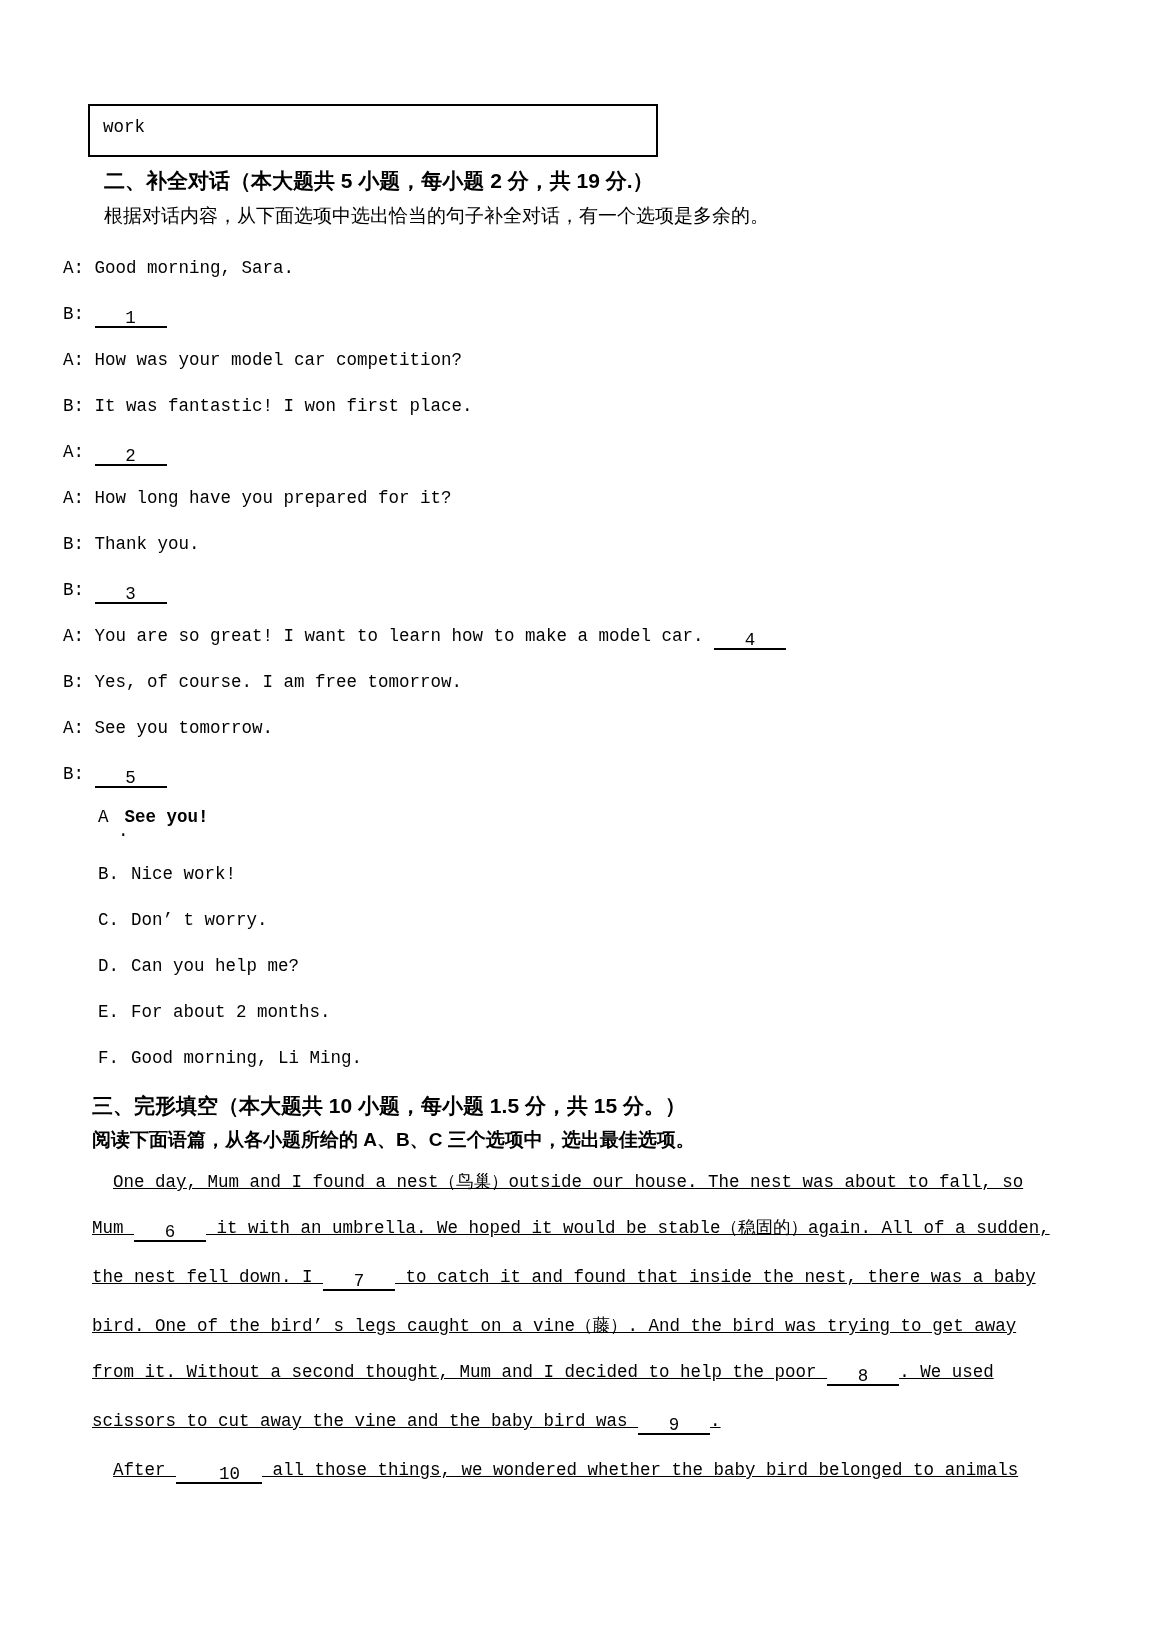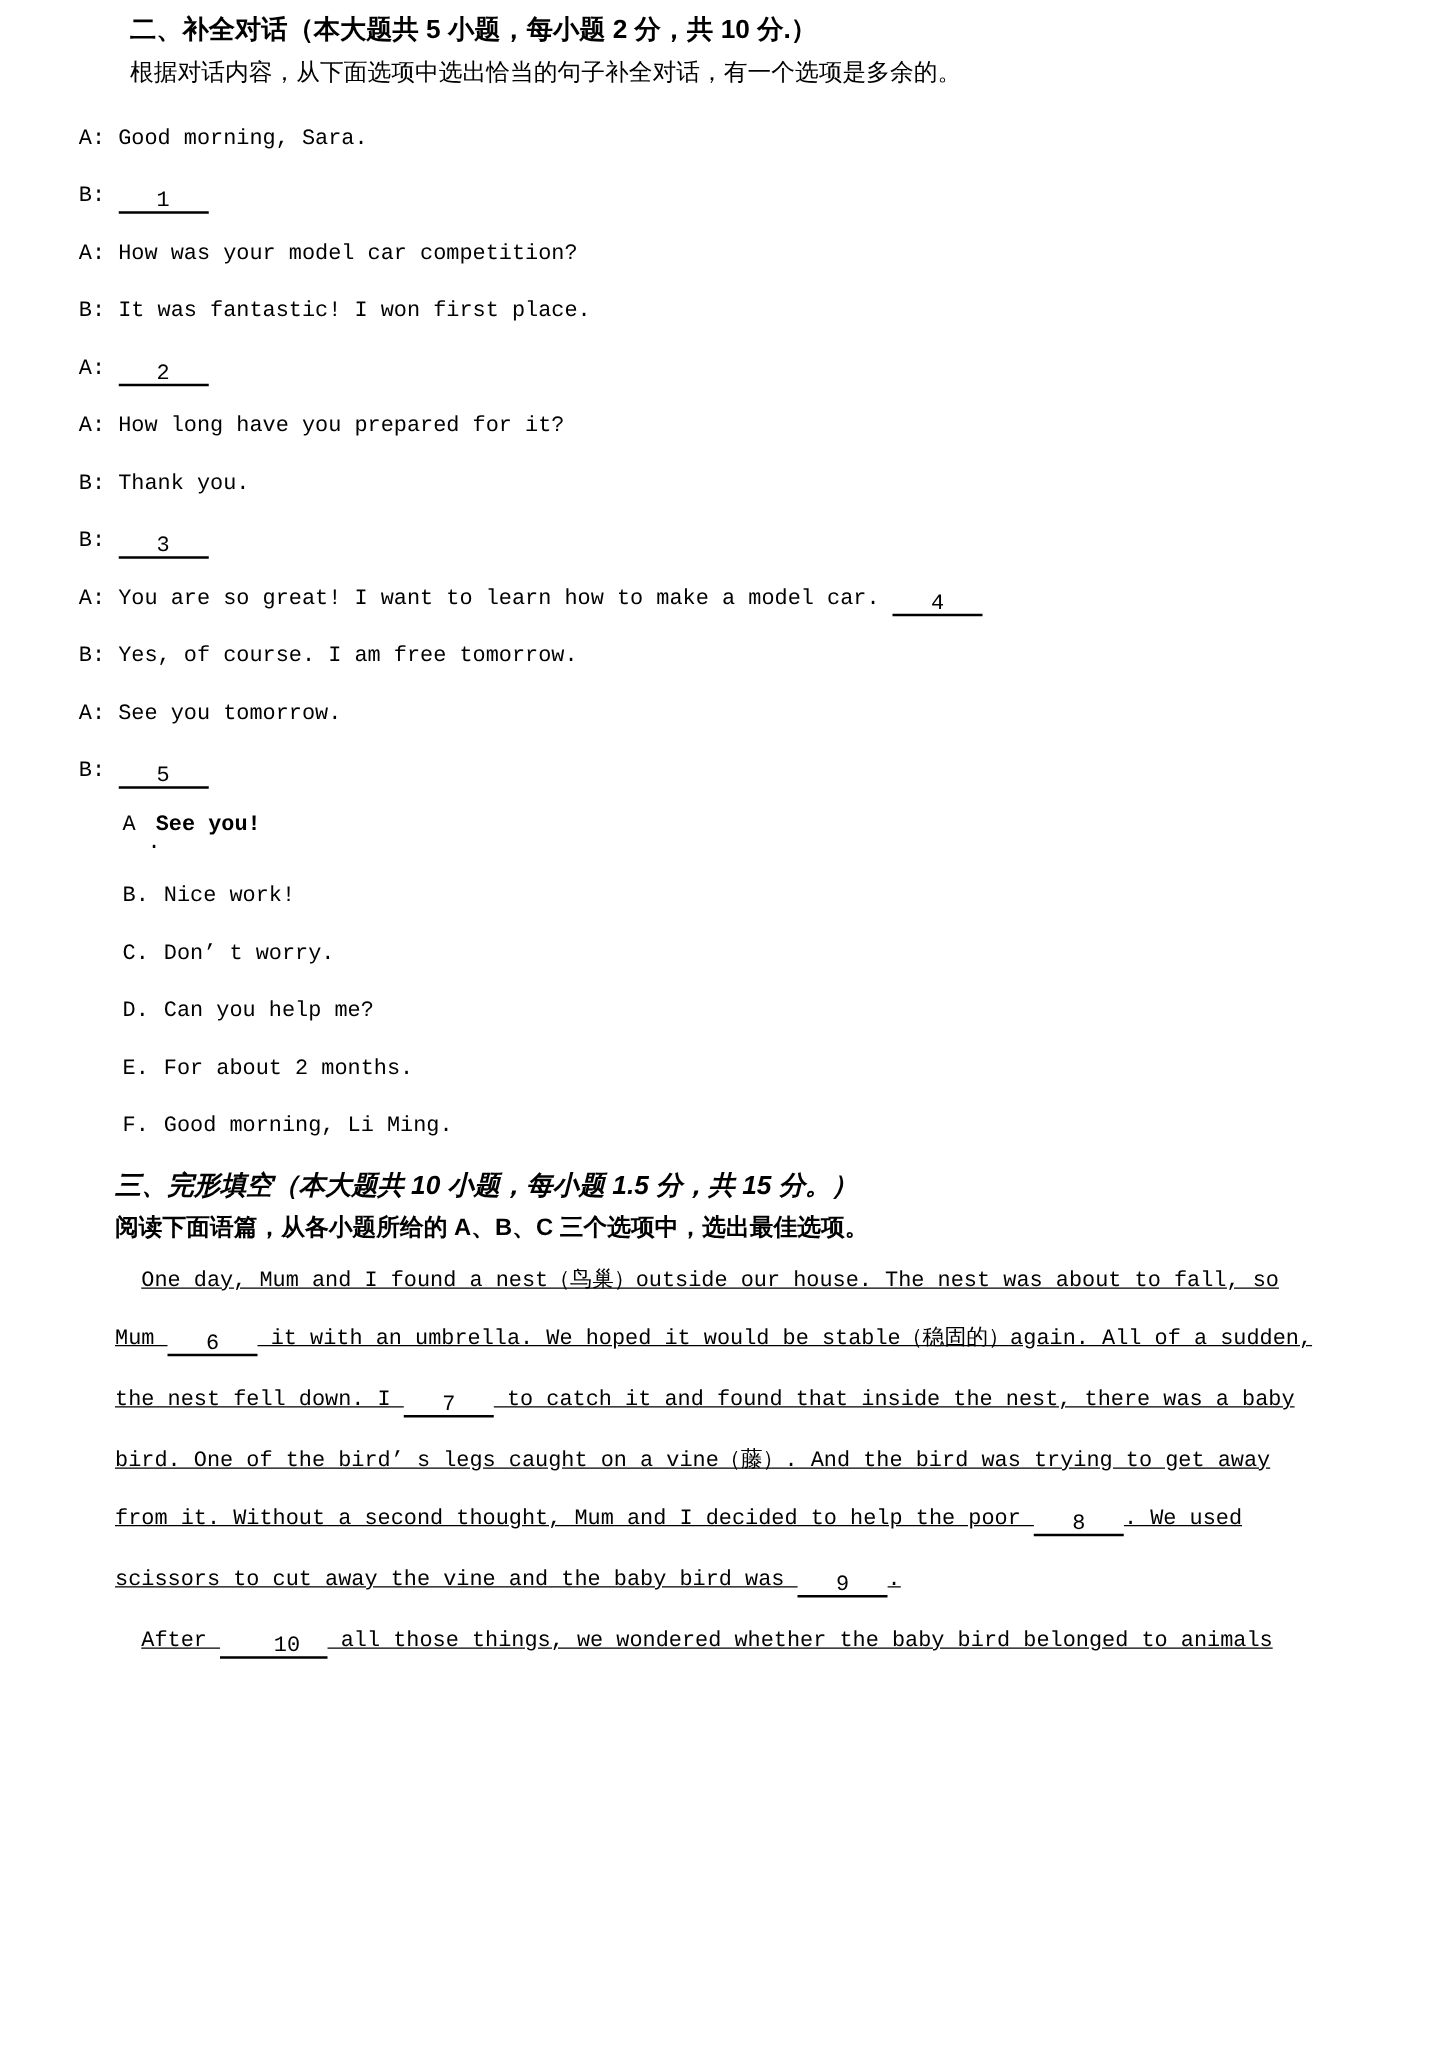--- a/index.html
+++ b/index.html
@@ -26,21 +26,21 @@
     line-height: 20px;
   }
   .sec-title {
     font-family: "Liberation Sans", "DejaVu Sans", sans-serif;
     font-weight: bold;
     font-size: 21px;
     line-height: 25px;
     white-space: pre-wrap;
   }
   .sec2-title { margin: 11px 0 0 104px; }
-  .sec3-title { margin: 19px 0 0 92px; font-style: italic; }
+  .sec3-title { margin: 19px 0 0 92px; }
   .instruction {
     font-family: "Liberation Serif", "DejaVu Serif", serif;
     font-size: 19px;
     line-height: 22px;
     margin: 12px 0 0 104px;
     white-space: pre-wrap;
   }
   .reading-instruction {
     font-family: "Liberation Sans", "DejaVu Sans", sans-serif;
     font-weight: bold;
@@ -90,22 +90,25 @@
     text-decoration: underline;
   }
   .pline.indent { text-indent: 21px; }
   .pline.para2 { margin-top: 3px; }
 </style>
 </head>
 <body>
 
 <div>
 
+  <div class="work-box mono">
+    <span>work</span>
+  </div>
 
-  <div class="sec-title sec2-title">二、补全对话（本大题共 5 小题，每小题 2 分，共 10 分.）</div>
+  <div class="sec-title sec2-title">二、补全对话（本大题共 5 小题，每小题 2 分，共 19 分.）</div>
 
   <div class="instruction">根据对话内容，从下面选项中选出恰当的句子补全对话，有一个选项是多余的。</div>
 
   <div class="dialogue mono">
     <div class="dline"><span>A:</span><span> Good morning, Sara.</span></div>
     <div class="dline"><span>B:</span><span> </span><span class="blank">1</span></div>
     <div class="dline"><span>A:</span><span> How was your model car competition?</span></div>
     <div class="dline"><span>B:</span><span> It was fantastic! I won first place.</span></div>
     <div class="dline"><span>A:</span><span> </span><span class="blank">2</span></div>
     <div class="dline"><span>A:</span><span> How long have you prepared for it?</span></div>

